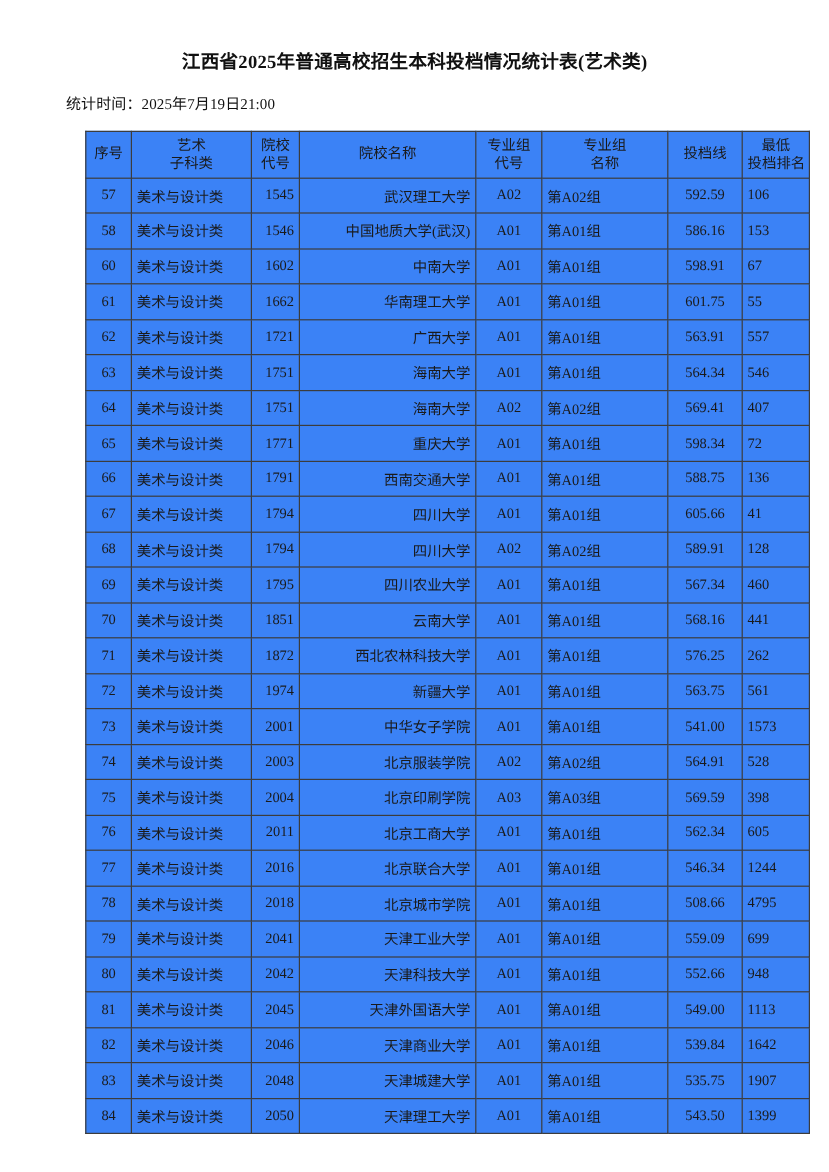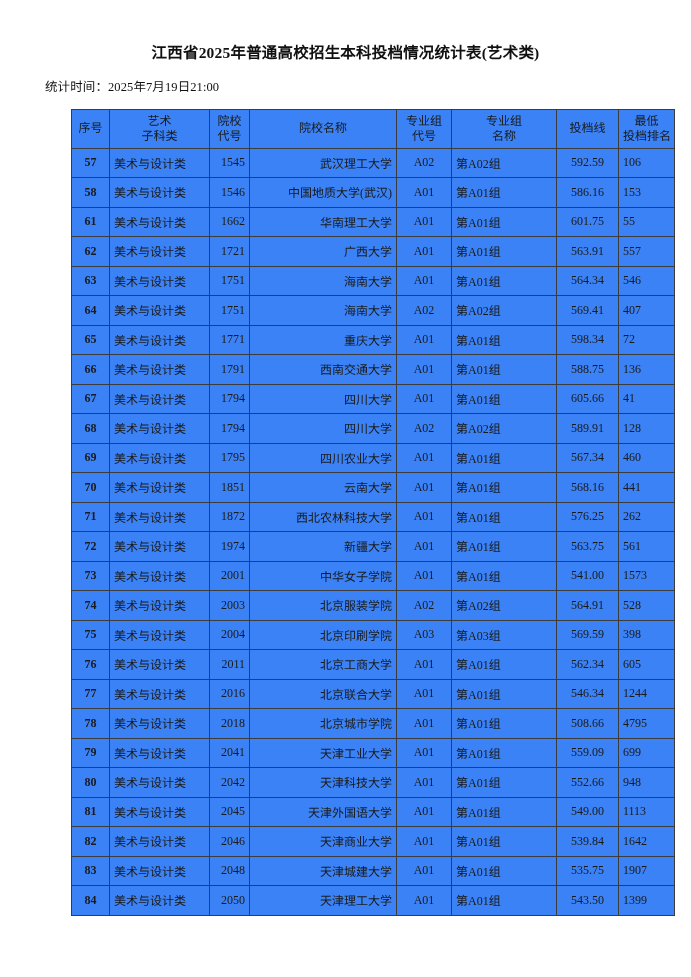--- a/index.html
+++ b/index.html
@@ -31,20 +31,21 @@
     padding-top: 44px;
     line-height: 1.2;
     color: #111;
   }
   .stat-time {
     font-size: 12.5px;
     color: #111;
     margin-top: 13px;
     padding-left: 45px;
     letter-spacing: 0.1px;
+    margin-left: 10px;
   }
   table.main-table {
     border-collapse: collapse;
     margin: 14px 0 0 71px;
     width: 603px;
     table-layout: fixed;
     background: #3b82f6;
   }
   table.main-table th,
   table.main-table td {
@@ -68,21 +69,21 @@
   
   col.c-seq      { width: 38px; }
   col.c-subcat   { width: 100px; }
   col.c-code     { width: 40px; }
   col.c-name     { width: 147px; }
   col.c-gcode    { width: 55px; }
   col.c-gname    { width: 105px; }
   col.c-score    { width: 62px; }
   col.c-rank     { width: 56px; }
 
-  td.seq     { text-align: center; font-weight: bold; }
+  td.seq     { text-align: center; }
   td.subcat  { text-align: left;  padding-left: 7px; }
   td.code    { text-align: right; padding-right: 4px; }
   td.name    { text-align: right;  padding-left: 6px; }
   td.gcode   { text-align: center; }
   td.gname   { text-align: left;  padding-left: 5px; }
   td.score   { text-align: center; }
   td.rank    { }
 
   .hdr-line { display: block; }
 
@@ -166,20 +167,30 @@
           <td class="seq">58</td>
           <td class="subcat">美术与设计类</td>
           <td class="code">1546</td>
           <td class="name">中国地质大学(武汉)</td>
           <td class="gcode">A01</td>
           <td class="gname">第A01组</td>
           <td class="score">586.16</td>
           <td class="rank">153</td>
         </tr>
         <tr>
+          <td class="seq">60</td>
+          <td class="subcat">美术与设计类</td>
+          <td class="code">1602</td>
+          <td class="name">中南大学</td>
+          <td class="gcode">A01</td>
+          <td class="gname">第A01组</td>
+          <td class="score">598.91</td>
+          <td class="rank">67</td>
+        </tr>
+        <tr>
           <td class="seq">61</td>
           <td class="subcat">美术与设计类</td>
           <td class="code">1662</td>
           <td class="name">华南理工大学</td>
           <td class="gcode">A01</td>
           <td class="gname">第A01组</td>
           <td class="score">601.75</td>
           <td class="rank">55</td>
         </tr>
         <tr>

